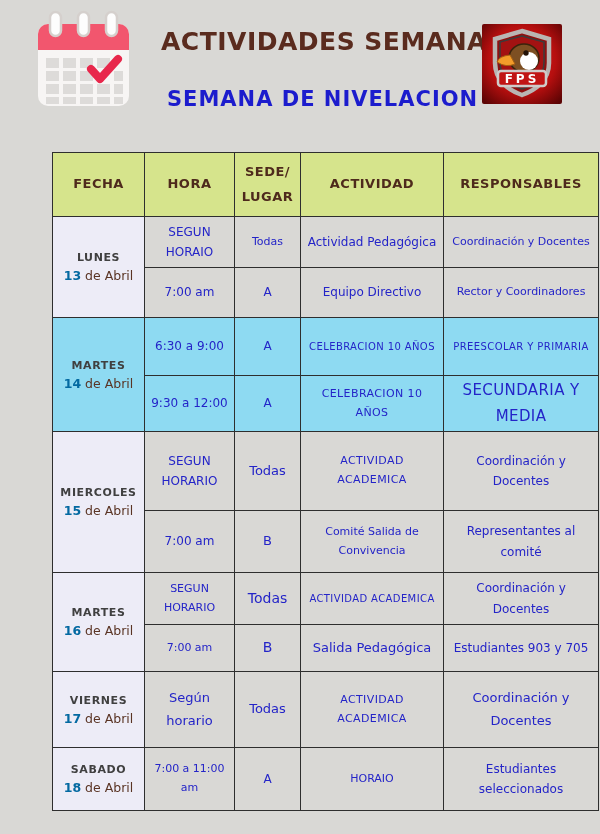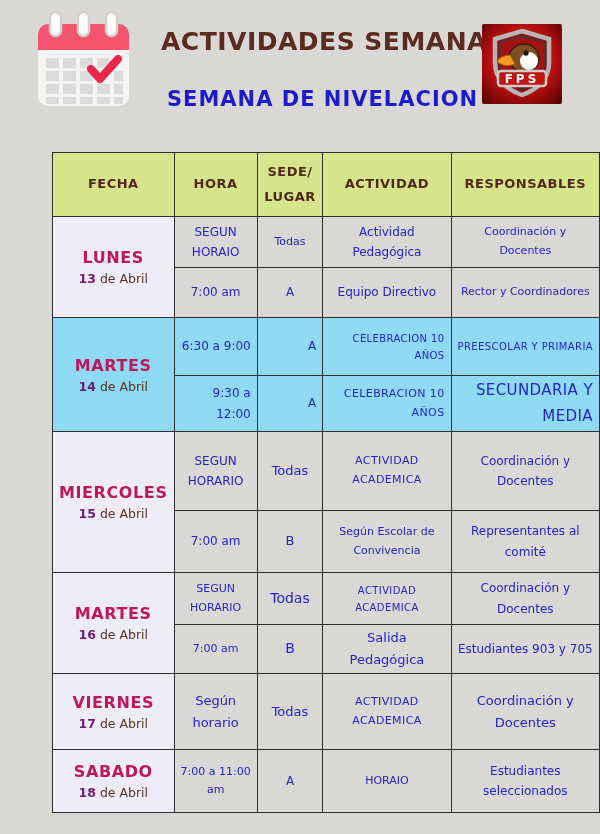--- a/index.html
+++ b/index.html
@@ -33,24 +33,24 @@
     padding:2px 6px;overflow:hidden;
   }
   .sched th{
     background:#d6e48c;color:#4e2a1c;
     font-size:13px;font-weight:bold;letter-spacing:0.5px;line-height:1.9;
   }
   .cell{color:#2424c8;line-height:1.7;}
   .fecha{background:#edecf7;}
   .fecha.blue{background:#8edaf2;}
   td.cell{background:#d9d8d5;}
-  td.cell.blue{background:#8edaf2;text-align:right;}
-  .day-name{font-weight:bold;color:#be185d;font-size:16px;letter-spacing:0.6px;}
+  td.cell.blue{background:#8edaf2;}
+  .day-name{font-weight:bold;color:#404040;font-size:11px;letter-spacing:0.6px;}
   .day-date{color:#5a3424;font-size:12.5px;margin-top:4px;}
-  .day-date .num{font-weight:bold;color:#701a75;}
+  .day-date .num{font-weight:bold;color:#0369a1;}
   
   .h-head{height:64px}.h-l1{height:51px}.h-l2{height:50px}
   .h-m1{height:58px}.h-m2{height:56px}
   .h-mi1{height:79px}.h-mi2{height:62px}
   .h-j1{height:52px}.h-j2{height:47px}
   .h-v{height:76px}.h-s{height:63px}
   
   .fs9{font-size:15px}.fs10{font-size:10px}.fs11{font-size:11px}
   .fs12{font-size:12px}.fs13{font-size:13px}.fs14{font-size:14px}
   .ls{letter-spacing:0.4px}
@@ -172,21 +172,21 @@
         <div class="day-date"><span class="num">15</span> <span>de Abril</span></div>
       </td>
       <td class="cell fs12">SEGUN HORARIO</td>
       <td class="cell fs13">Todas</td>
       <td class="cell fs11 ls">ACTIVIDAD ACADEMICA</td>
       <td class="cell fs12">Coordinación y Docentes</td>
     </tr>
     <tr class="h-mi2">
       <td class="cell fs12">7:00 am</td>
       <td class="cell fs13">B</td>
-      <td class="cell fs11">Según Escolar de Convivencia</td>
+      <td class="cell fs11">Comité Salida de Convivencia</td>
       <td class="cell fs12">Representantes al comité</td>
     </tr>
 
     <tr class="h-j1">
       <td class="fecha" rowspan="2">
         <div class="day-name">MARTES</div>
         <div class="day-date"><span class="num">16</span> <span>de Abril</span></div>
       </td>
       <td class="cell fs11">SEGUN HORARIO</td>
       <td class="cell fs14">Todas</td>

